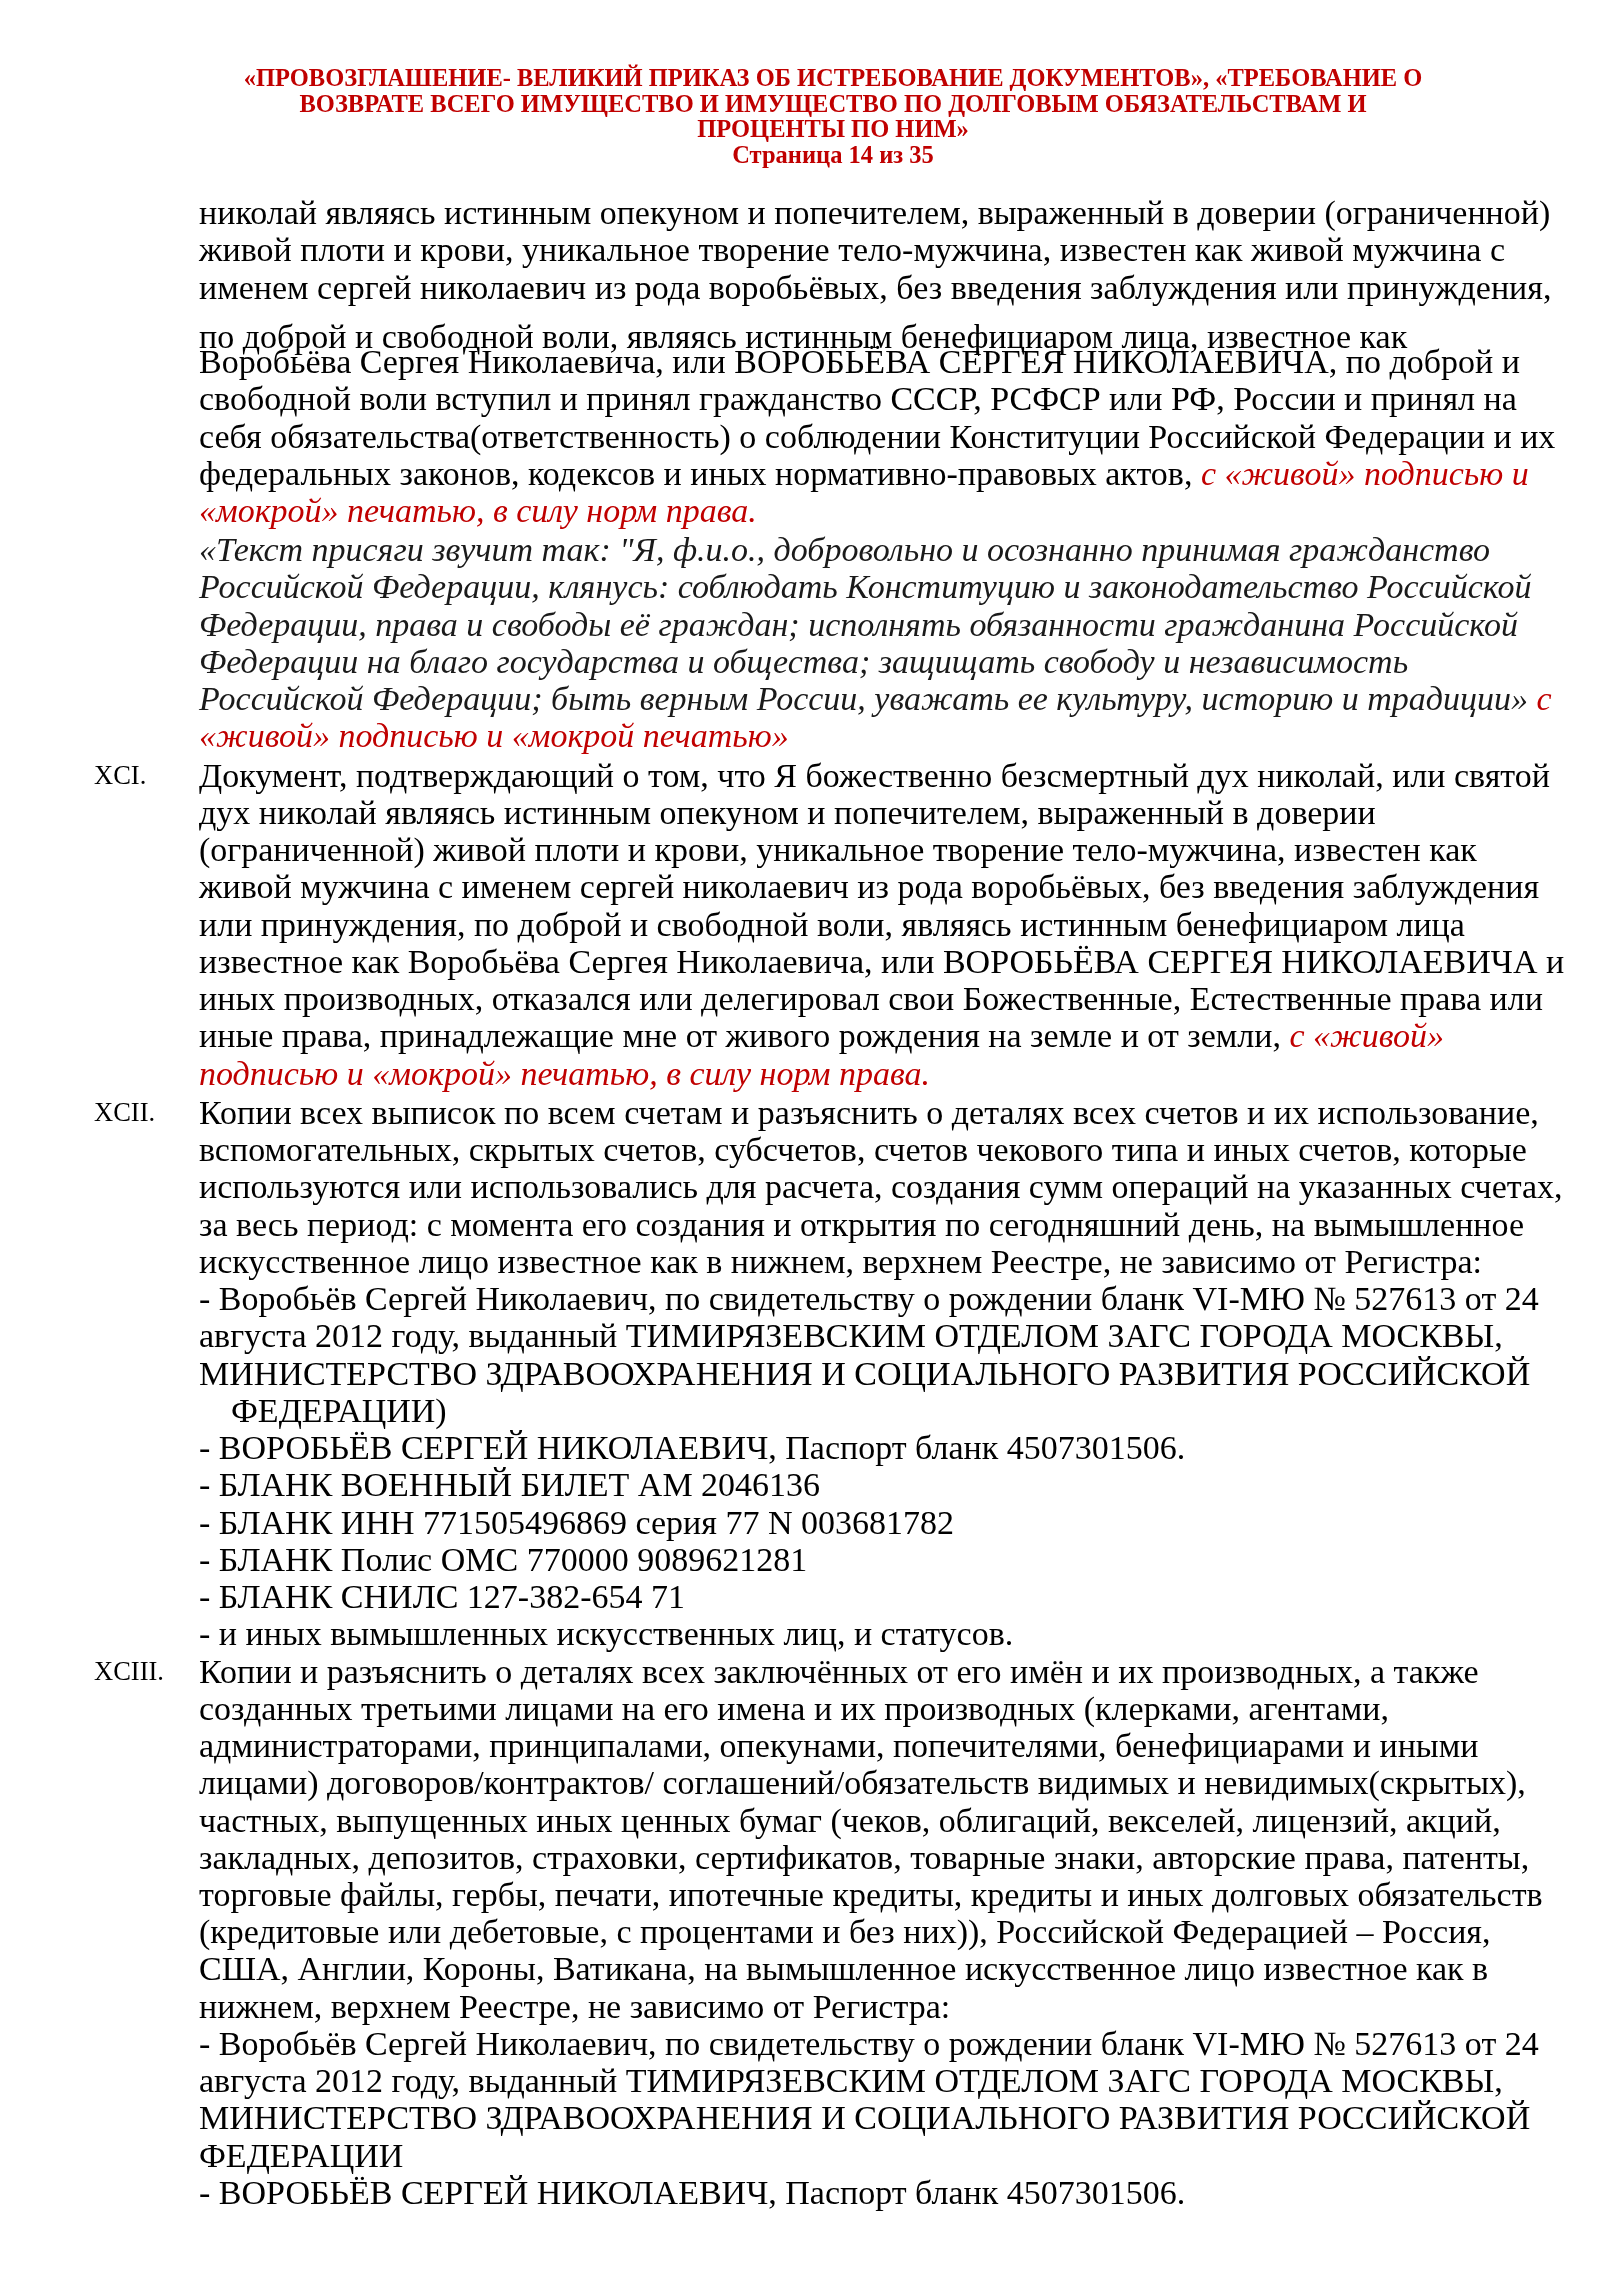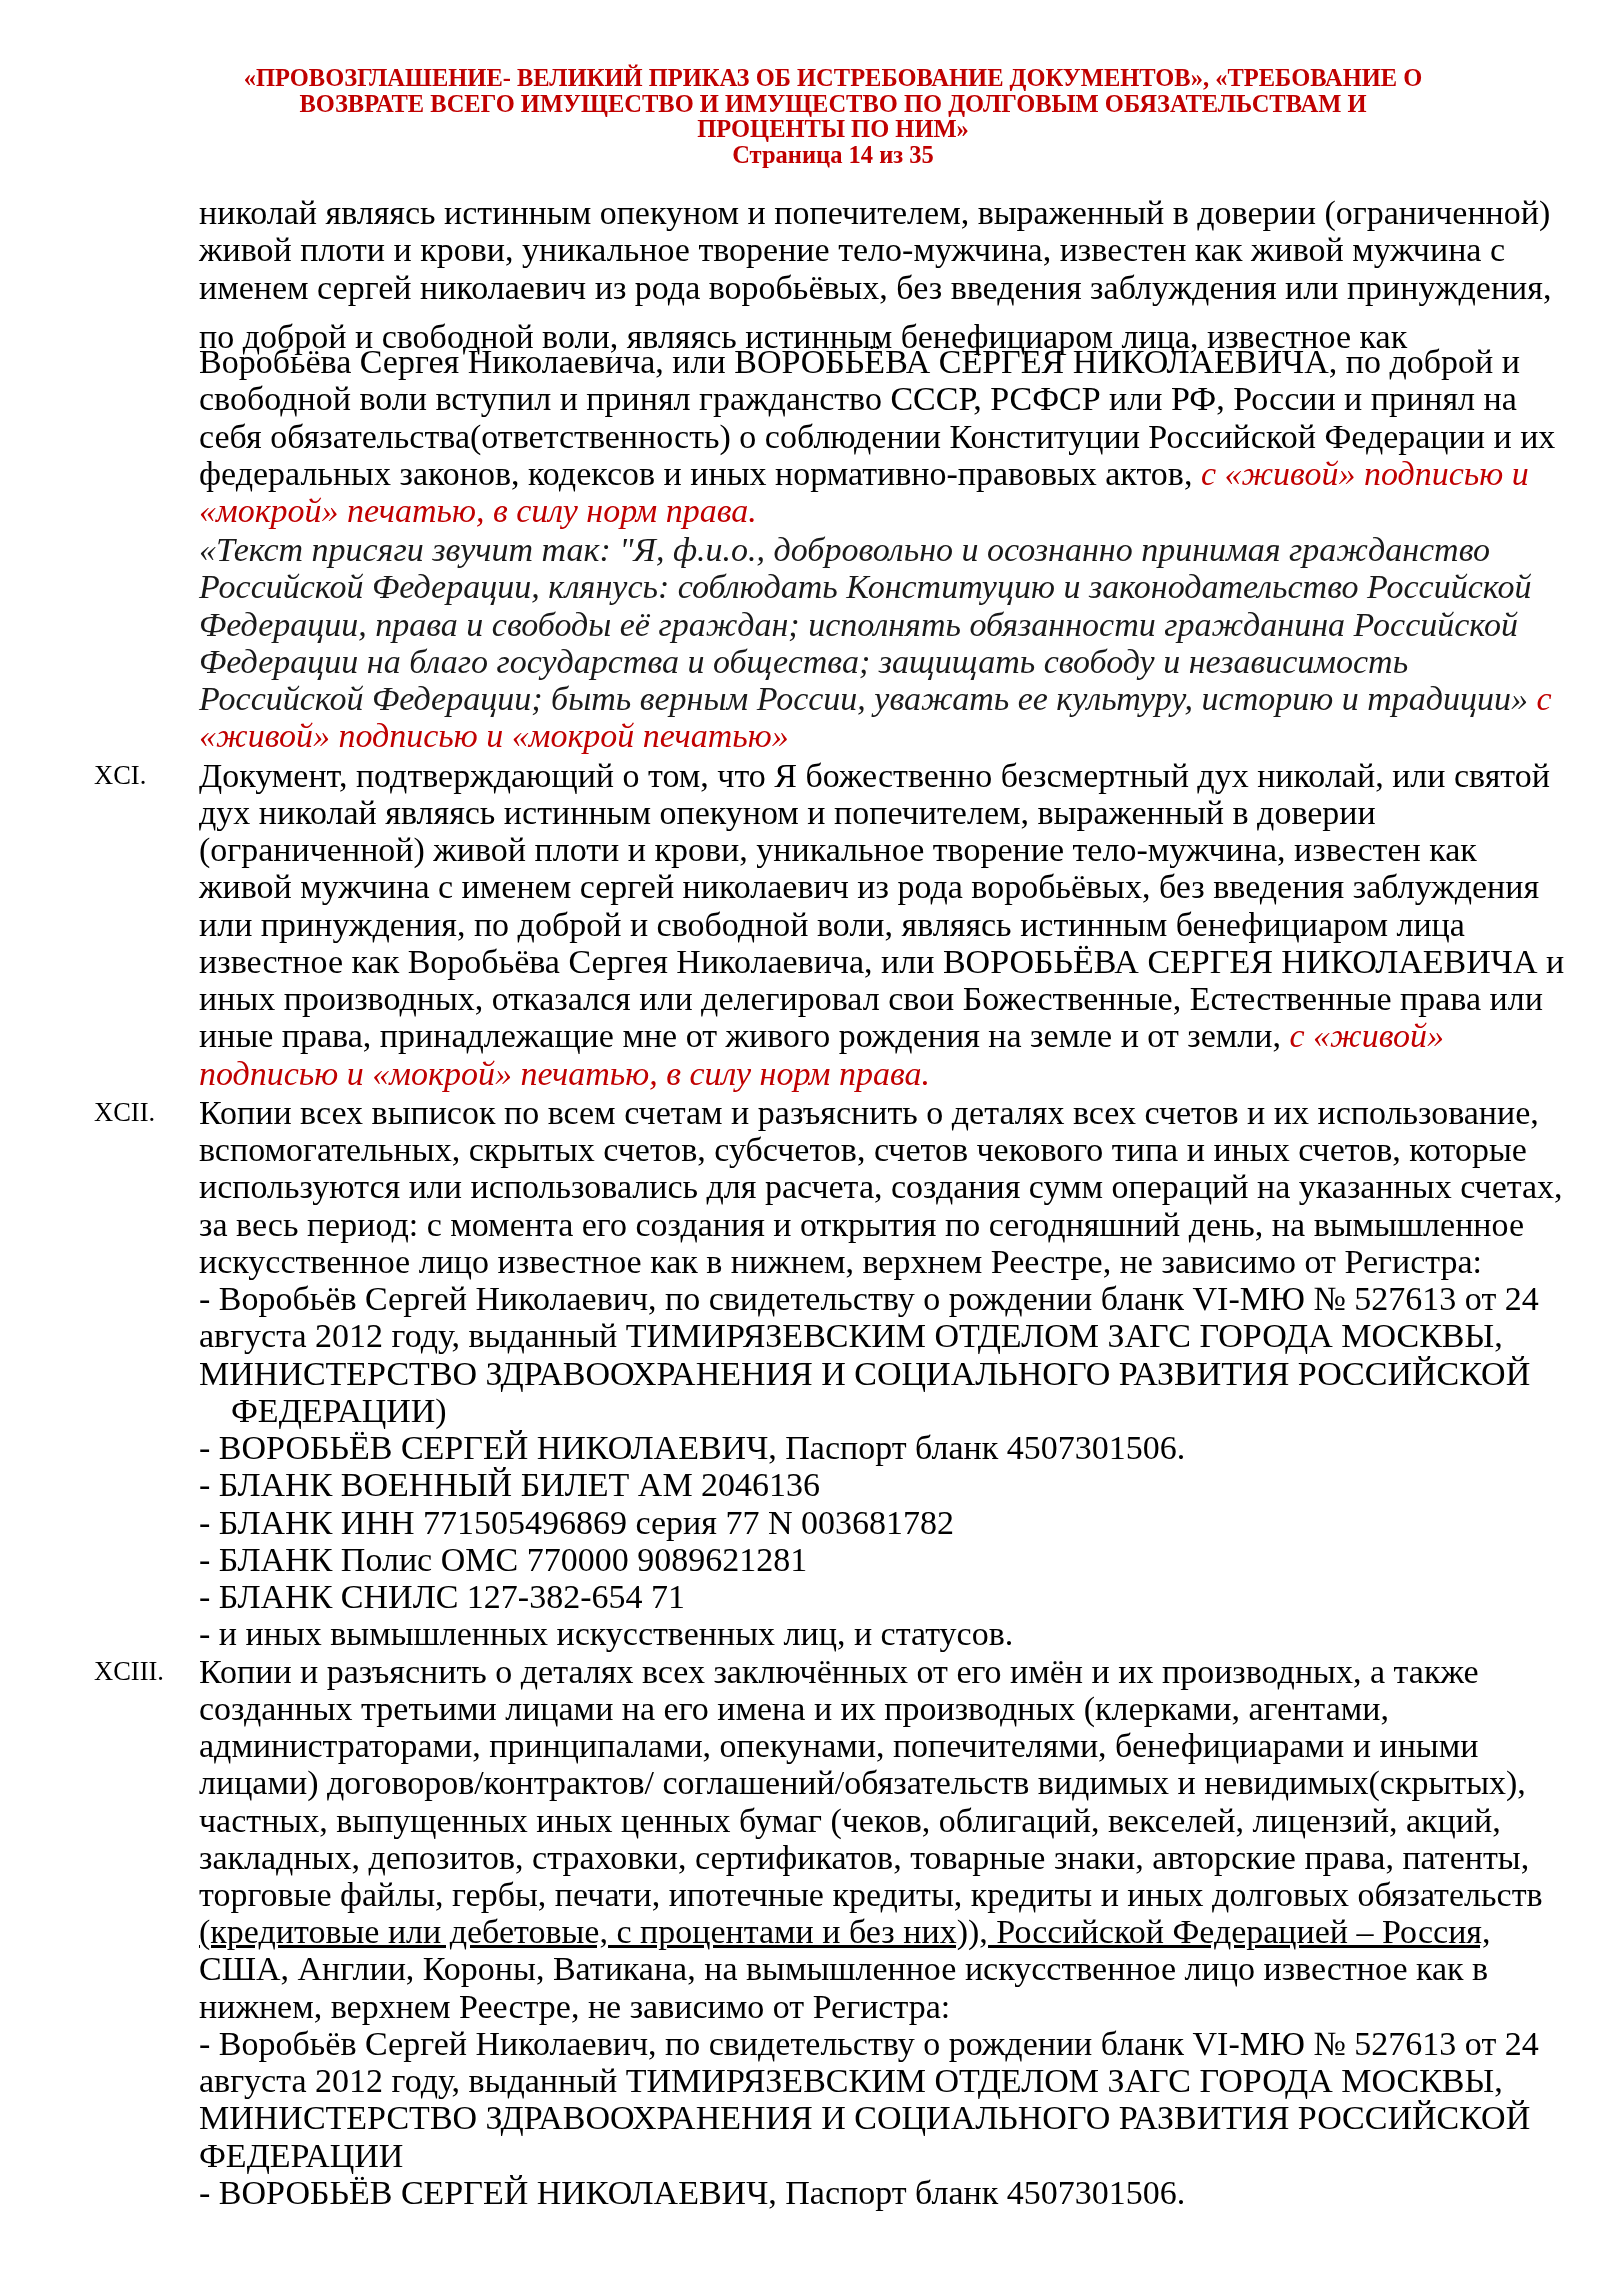--- a/index.html
+++ b/index.html
@@ -74,21 +74,21 @@
 
   <div class="num" style="top:1653px">XCIII.</div>
   <div id="xciii">
       <div class="line" style="top: 1653px;">Копии и разъяснить о деталях всех заключённых от его имён и их производных, а  также</div>
       <div class="line" style="top: 1690px;">созданных третьими лицами на его имена и их производных (клерками, агентами,</div>
       <div class="line" style="top: 1727px;">администраторами, принципалами, опекунами, попечителями, бенефициарами и иными</div>
       <div class="line" style="top: 1764px;">лицами) договоров/контрактов/ соглашений/обязательств видимых и невидимых(скрытых),</div>
       <div class="line" style="top: 1802px;">частных, выпущенных иных ценных бумаг (чеков, облигаций, векселей,   лицензий, акций,</div>
       <div class="line" style="top: 1839px;">закладных, депозитов, страховки, сертификатов, товарные знаки, авторские права,   патенты,</div>
       <div class="line" style="top: 1876px;">торговые файлы, гербы, печати, ипотечные кредиты, кредиты и иных долговых  обязательств</div>
-      <div class="line" style="top: 1913px; text-decoration: underline;">(кредитовые или дебетовые, с процентами и без них)), Российской Федерацией – Россия,</div>
+      <div class="line" style="top: 1913px;">(кредитовые или дебетовые, с процентами и без них)), Российской Федерацией – Россия,</div>
       <div class="line" style="top: 1950px;">США, Англии, Короны, Ватикана,   на вымышленное искусственное лицо известное как в</div>
       <div class="line" style="top: 1988px;">нижнем, верхнем Реестре, не  зависимо от Регистра:</div>
       <div class="line" style="top: 2025px;">- Воробьёв Сергей Николаевич, по свидетельству о рождении бланк VI-МЮ № 527613 от 24</div>
       <div class="line" style="top: 2062px;">августа 2012 году, выданный ТИМИРЯЗЕВСКИМ ОТДЕЛОМ ЗАГС ГОРОДА МОСКВЫ,</div>
       <div class="line" style="top: 2099px;">МИНИСТЕРСТВО ЗДРАВООХРАНЕНИЯ И СОЦИАЛЬНОГО РАЗВИТИЯ  РОССИЙСКОЙ</div>
       <div class="line" style="top: 2137px;">ФЕДЕРАЦИИ</div>
       <div class="line" style="top: 2174px;">- ВОРОБЬЁВ СЕРГЕЙ НИКОЛАЕВИЧ, Паспорт бланк 4507301506.</div>
     </div>
 </div>
 

